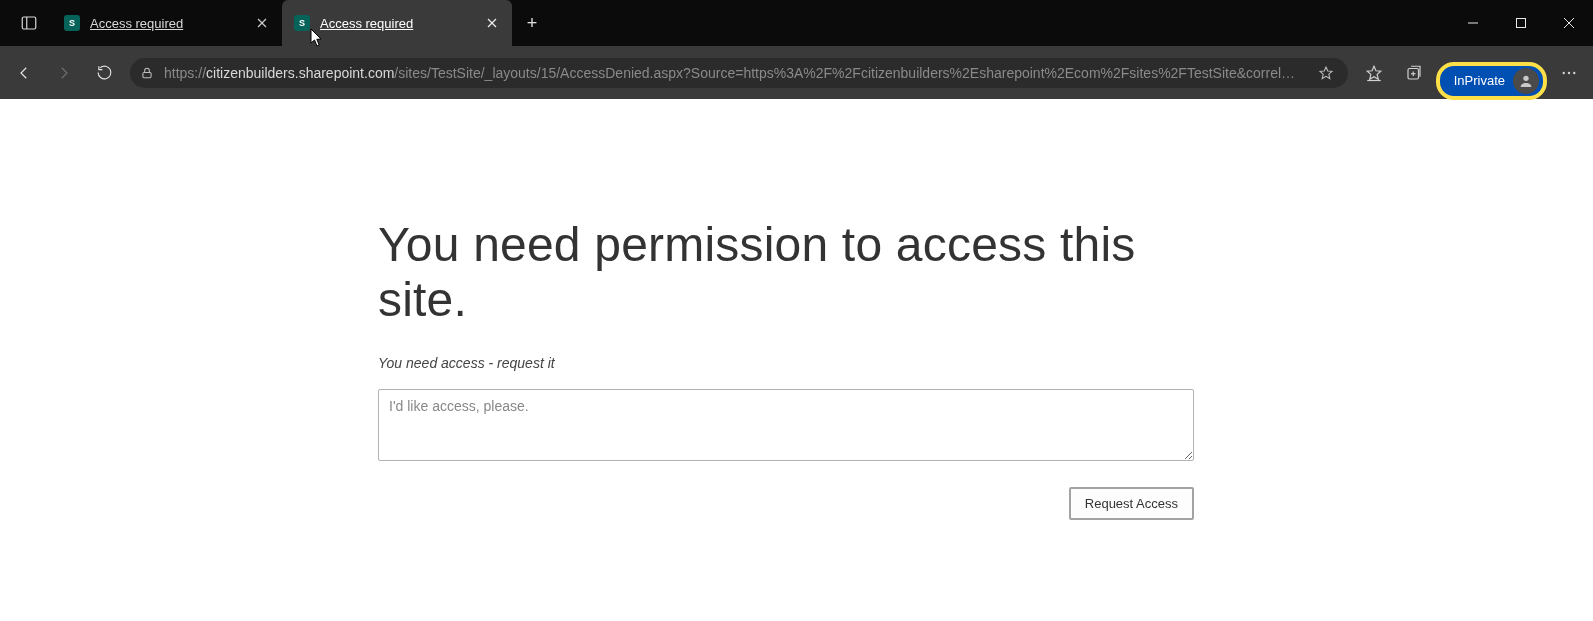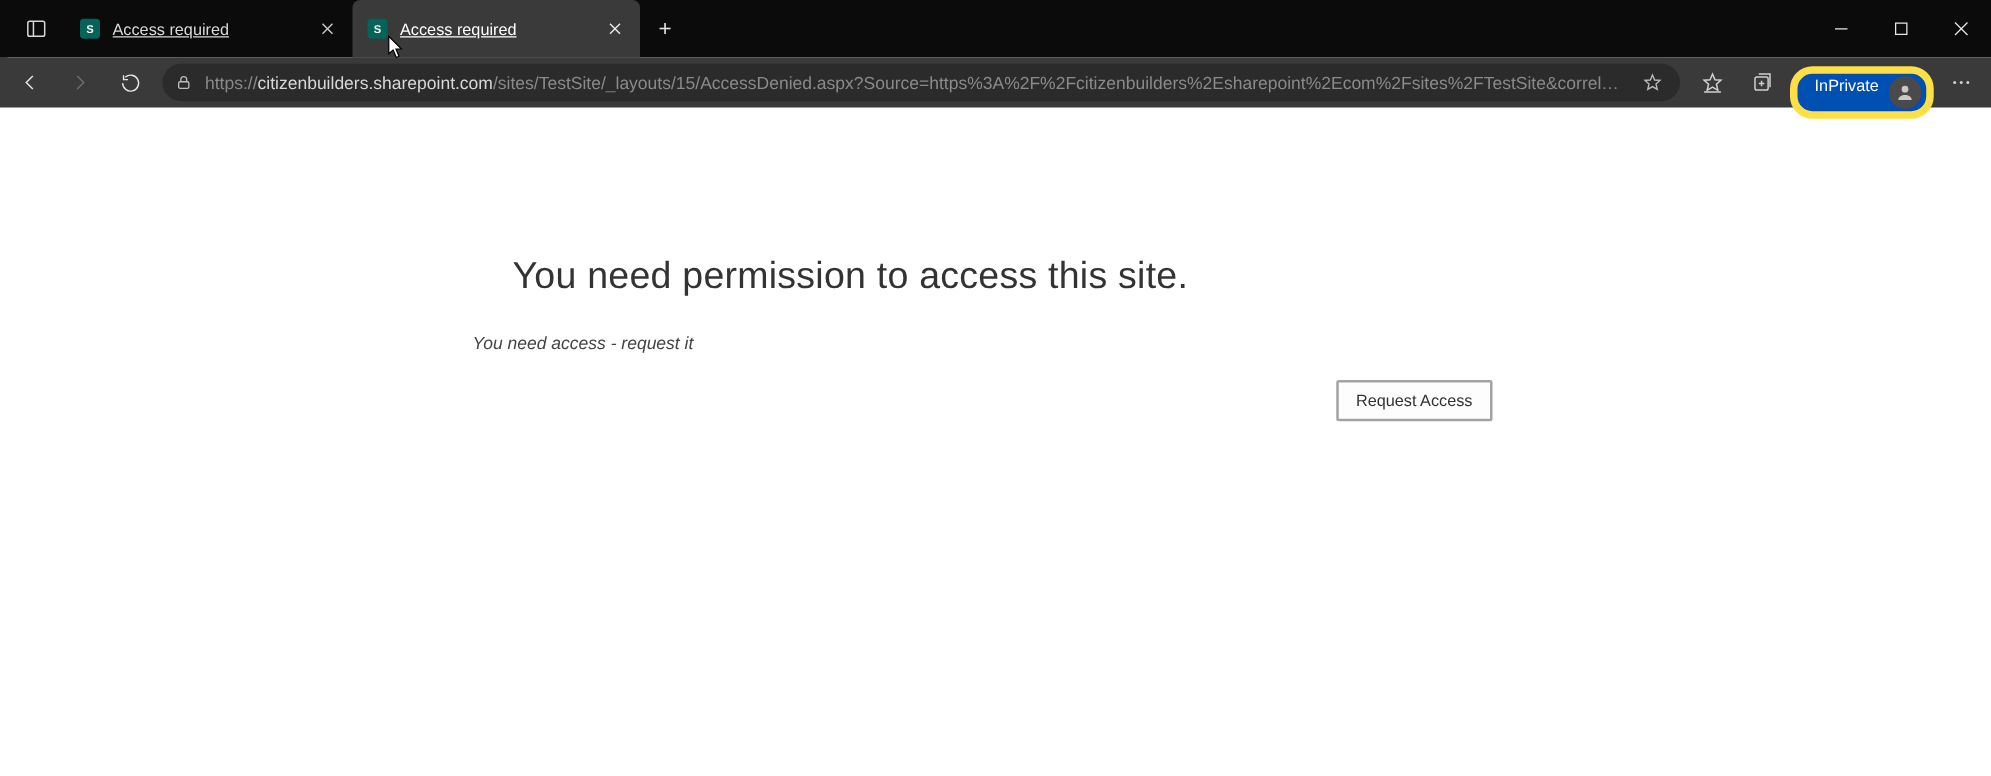--- a/index.html
+++ b/index.html
@@ -77,21 +77,21 @@
 }
 .win-btn {
   width:48px; height:46px;
   display:flex; align-items:center; justify-content:center;
   color:#e8e8e8;
 }
 .win-btn svg { width:12px; height:12px; }
 
 
 .toolbar {
-  height: 40px;
+  height: 53px;
   background: #3a3a3a;
   display:flex;
   align-items:center;
   padding: 0 6px;
   gap: 4px;
   position:relative;
   z-index:2;
 }
 .tb-btn {
   width:36px; height:32px;
@@ -109,23 +109,23 @@
   align-items:center;
   padding:0 10px;
   gap:10px;
   margin:0 4px;
 }
 .addr .lock { color:#bdbdbd; display:flex; align-items:center; }
 .addr .url { flex:1; font-size:14px; color:#d8d8d8; white-space:nowrap; overflow:hidden; text-overflow:ellipsis; }
 .addr .url .dim { color:#8a8a8a; }
 .addr .star { color:#bdbdbd; display:flex; align-items:center; padding:0 4px; }
 .inprivate-pill {
-  display:flex; align-items:flex-start; gap:8px;
+  display:flex; align-items:center; gap:8px;
   background:#004fb3;
-  border:6px solid #fde047;
+  border:4px solid #fde047;
   border-radius:18px;
   padding:2px 4px 2px 14px;
   color:#fff; font-size:13px;margin-top:16px;
 }
 .inprivate-pill .avatar {
   width:26px; height:26px; border-radius:50%;
   background:#4a4a4a;
   display:flex; align-items:center; justify-content:center;
 }
 .inprivate-pill .avatar svg { width:16px; height:16px; fill:#c9c9c9; }
@@ -137,26 +137,25 @@
   height: calc(621px - 46px - 40px);
   z-index:1;
 }
 .content {
   position:absolute;
   left:378px;
   top:118px;
   width:816px;
 }
 .headline {
-  font-size:30px;
+  font-size:48px;
   font-weight:300;
   color:#333;
   letter-spacing:0.2px;
   margin-bottom:28px;
-  margin-left:32px;
 }
 .subtext {
   font-size:14px;
   color:#444;
   margin-bottom:18px;
   font-style:italic;
 }
 .req-textarea {
   width:816px;
   height:72px;
@@ -321,20 +320,21 @@
         <circle cx="12" cy="12" r="1.6"></circle>
         <circle cx="19" cy="12" r="1.6"></circle>
       </svg>
   </div>
 </div>
 
 <div class="page">
   <div class="content">
     <h1 class="headline">You need permission to access this site.</h1>
     <p class="subtext">You need access - request it</p>
+    <textarea class="req-textarea" placeholder="I'd like access, please." style=""></textarea>
     <div class="btn-row">
       <button class="req-btn">Request Access</button>
     </div>
   </div>
 </div>
 
 <svg class="cursor" viewBox="0 0 14 20">
   <path d="M1 1 L1 15 L4.5 12 L7 18 L9.2 17 L6.8 11.3 L11 11 Z" fill="#fff" stroke="#000" stroke-width="1"></path>
 </svg>
 

